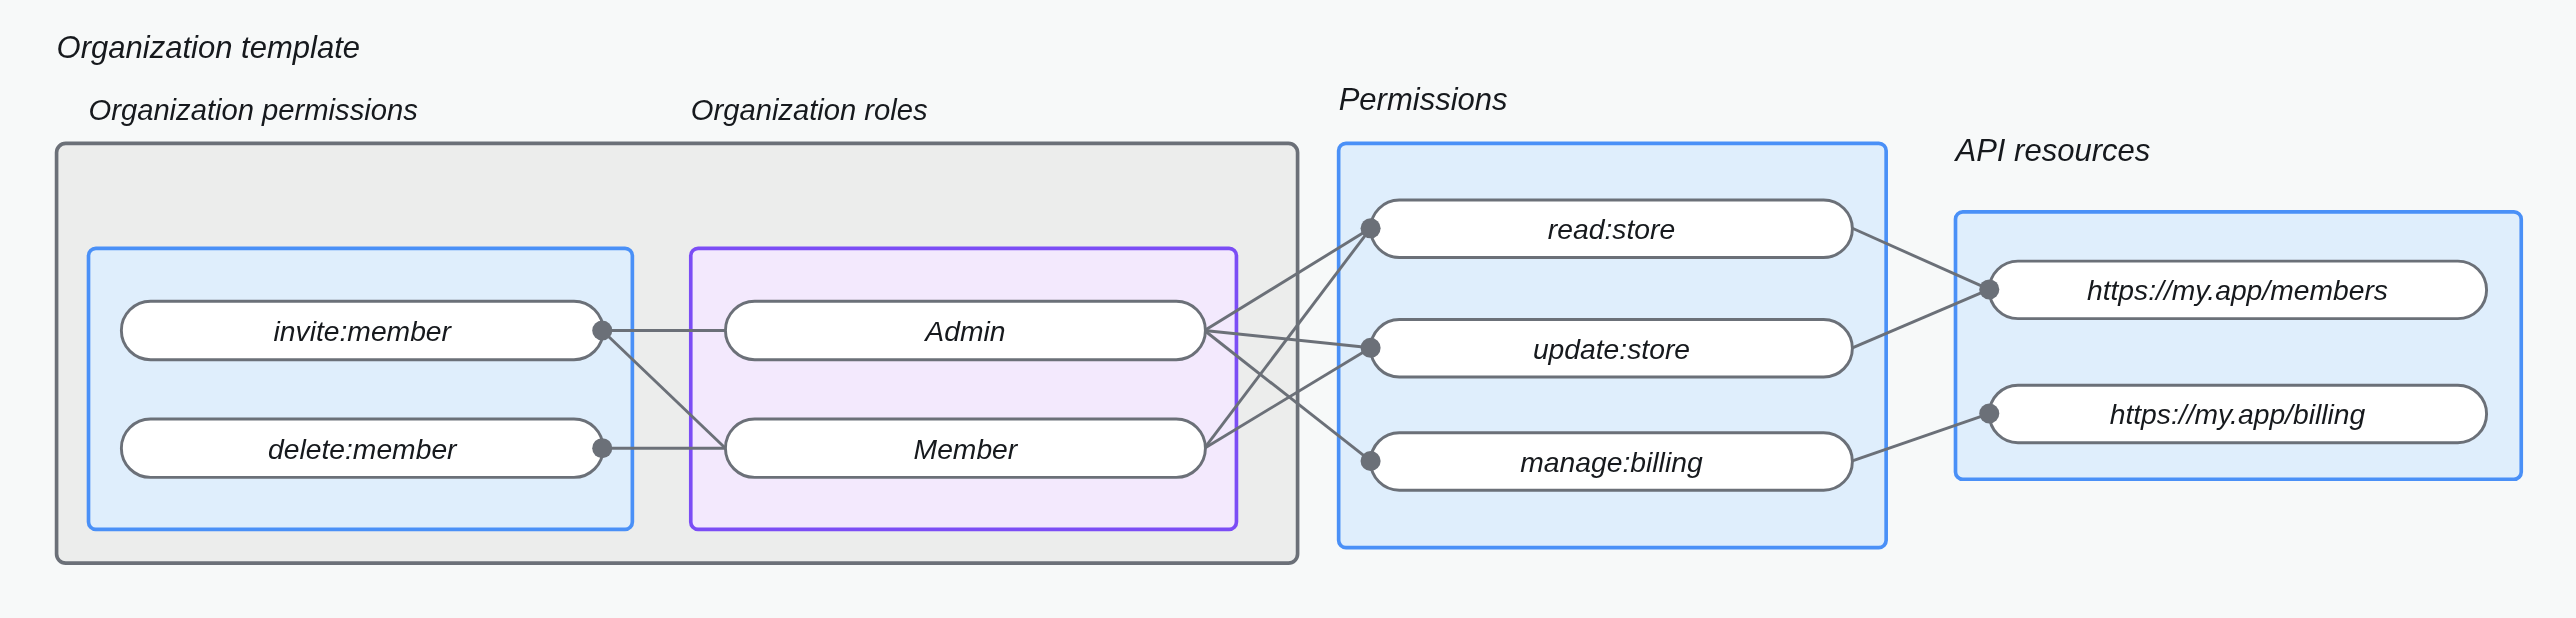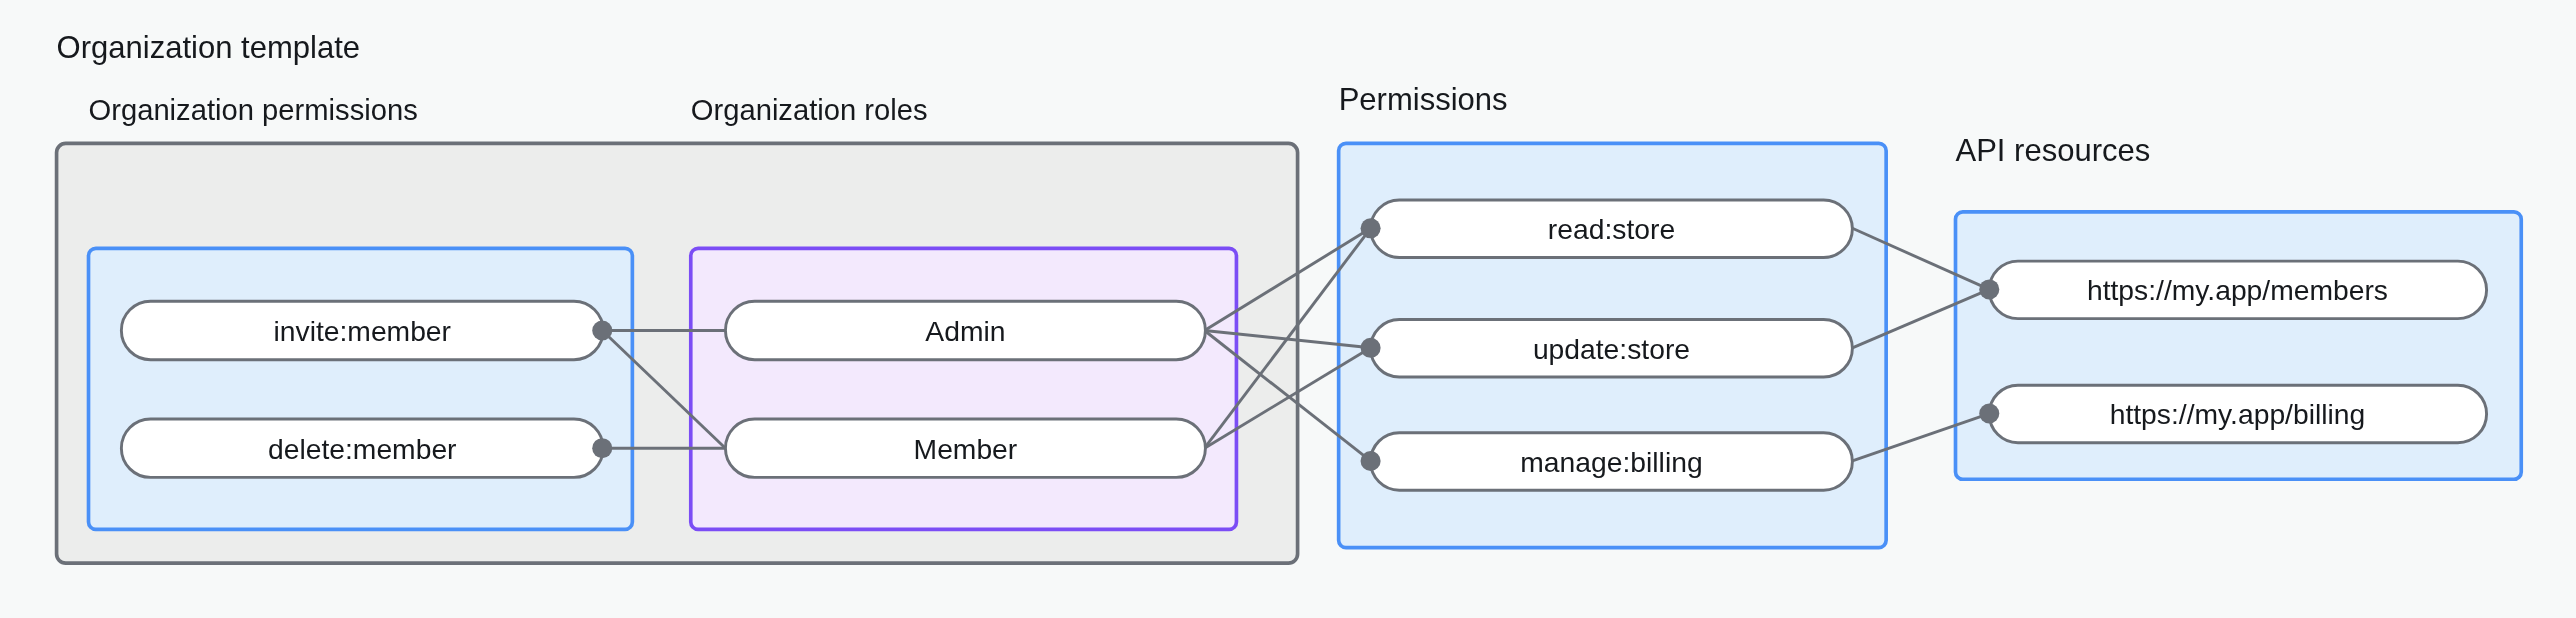--- a/index.html
+++ b/index.html
@@ -2,21 +2,21 @@
 <html style="font-size:14.6px"><head>
 <meta charset="utf-8">
 <style>
   html,body{margin:0;padding:0;}
   body{
     width:2576px;height:619px;
     background:#f7f9f9;
     font-family:"Liberation Sans", sans-serif;
     overflow:hidden;
   }
-  #stage{position:relative;width:2576px;height:619px;}
+  #stage{position:relative;width:2576px;height:619px;font-style:italic;}
   svg.diagram{position:absolute;left:0;top:0;width:2576px;height:619px;display:block;}
   .grp-title{font-size:34px;fill:#16191d;font-family:"Liberation Sans",sans-serif;}
   .sub-title{font-size:32px;fill:#16191d;font-family:"Liberation Sans",sans-serif;}
   .pill-label{font-size:31px;fill:#16191d;font-family:"Liberation Sans",sans-serif;text-anchor:middle;dominant-baseline:central;}
   .pill-rect{fill:#ffffff;stroke:#6b7078;stroke-width:3.2;}
   .edge{stroke:#6b7078;stroke-width:3.2;fill:none;}
   .node-dot{fill:#6b7078;}
   .outer-box{fill:#ecedec;stroke:#6b7078;stroke-width:4;}
   .blue-box{fill:#dfeefc;stroke:#4a90f7;stroke-width:4;}
   .purple-box{fill:#f3e9fd;stroke:#7b4df5;stroke-width:4;}

